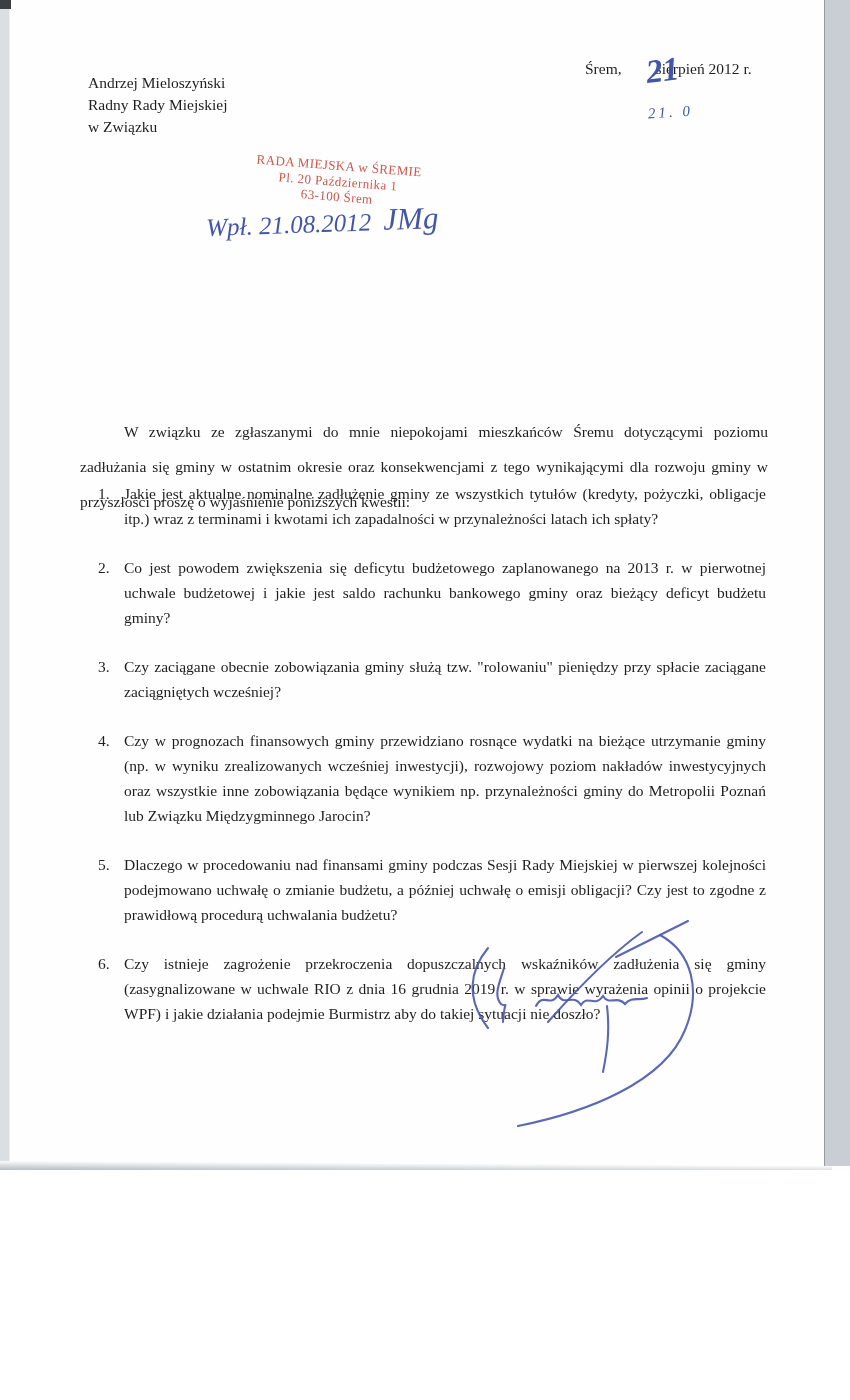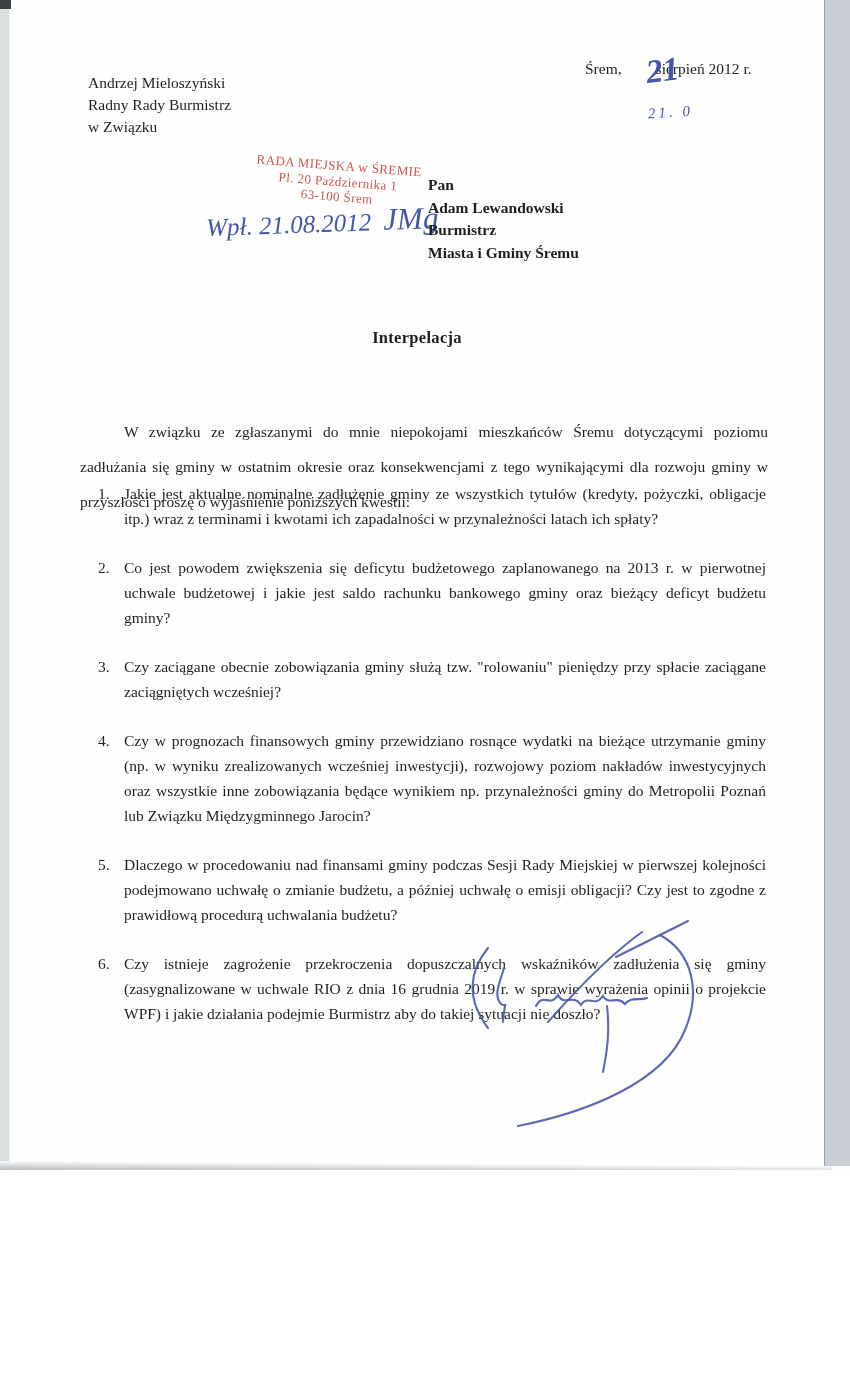--- a/index.html
+++ b/index.html
@@ -49,44 +49,37 @@
 <body>
 
 <div class="scan-page">
 
   <div class="edge-left"></div>
   <div class="edge-right"></div>
   <div class="corner-dark"></div>
 
   <div class="sender">
     <div>Andrzej Mieloszyński</div>
-    <div>Radny Rady Burmistrz</div>
+    <div>Radny Rady Miejskiej</div>
     <div>w Związku</div>
   </div>
 
   <div class="dateline"><span>Śrem,</span><span class="gap"></span><span>sierpień 2012 r.</span></div>
   <div class="hand hand-day">21</div>
   <div class="hand hand-note">21. 0</div>
 
   <div class="stamp" style="color:#c64a3c">
     <div>RADA MIEJSKA w ŚREMIE</div>
     <div>Pl. 20 Października 1</div>
     <div>63-100 Śrem</div>
   </div>
 
   <div class="hand received-note"><span>Wpł. 21.08.2012</span><span class="initials">JMg</span></div>
 
-  <div class="recipient">
-    <div>Pan</div>
-    <div>Adam Lewandowski</div>
-    <div>Burmistrz</div>
-    <div>Miasta i Gminy Śremu</div>
-  </div>
 
-  <div class="doc-title">Interpelacja</div>
 
   <p class="intro">W związku ze zgłaszanymi do mnie niepokojami mieszkańców Śremu dotyczącymi poziomu zadłużania się gminy w ostatnim okresie oraz konsekwencjami z tego wynikającymi dla rozwoju gminy w przyszłości proszę o wyjaśnienie poniższych kwestii:</p>
 
   <ol class="qlist">
     <li class="qitem">
       <span class="qnum">1.</span>
       <div class="qtext">Jakie jest aktualne nominalne zadłużenie gminy ze wszystkich tytułów (kredyty, pożyczki, obligacje itp.) wraz z terminami i kwotami ich zapadalności w przynależności latach ich spłaty?</div>
     </li>
     <li class="qitem">
       <span class="qnum">2.</span>

